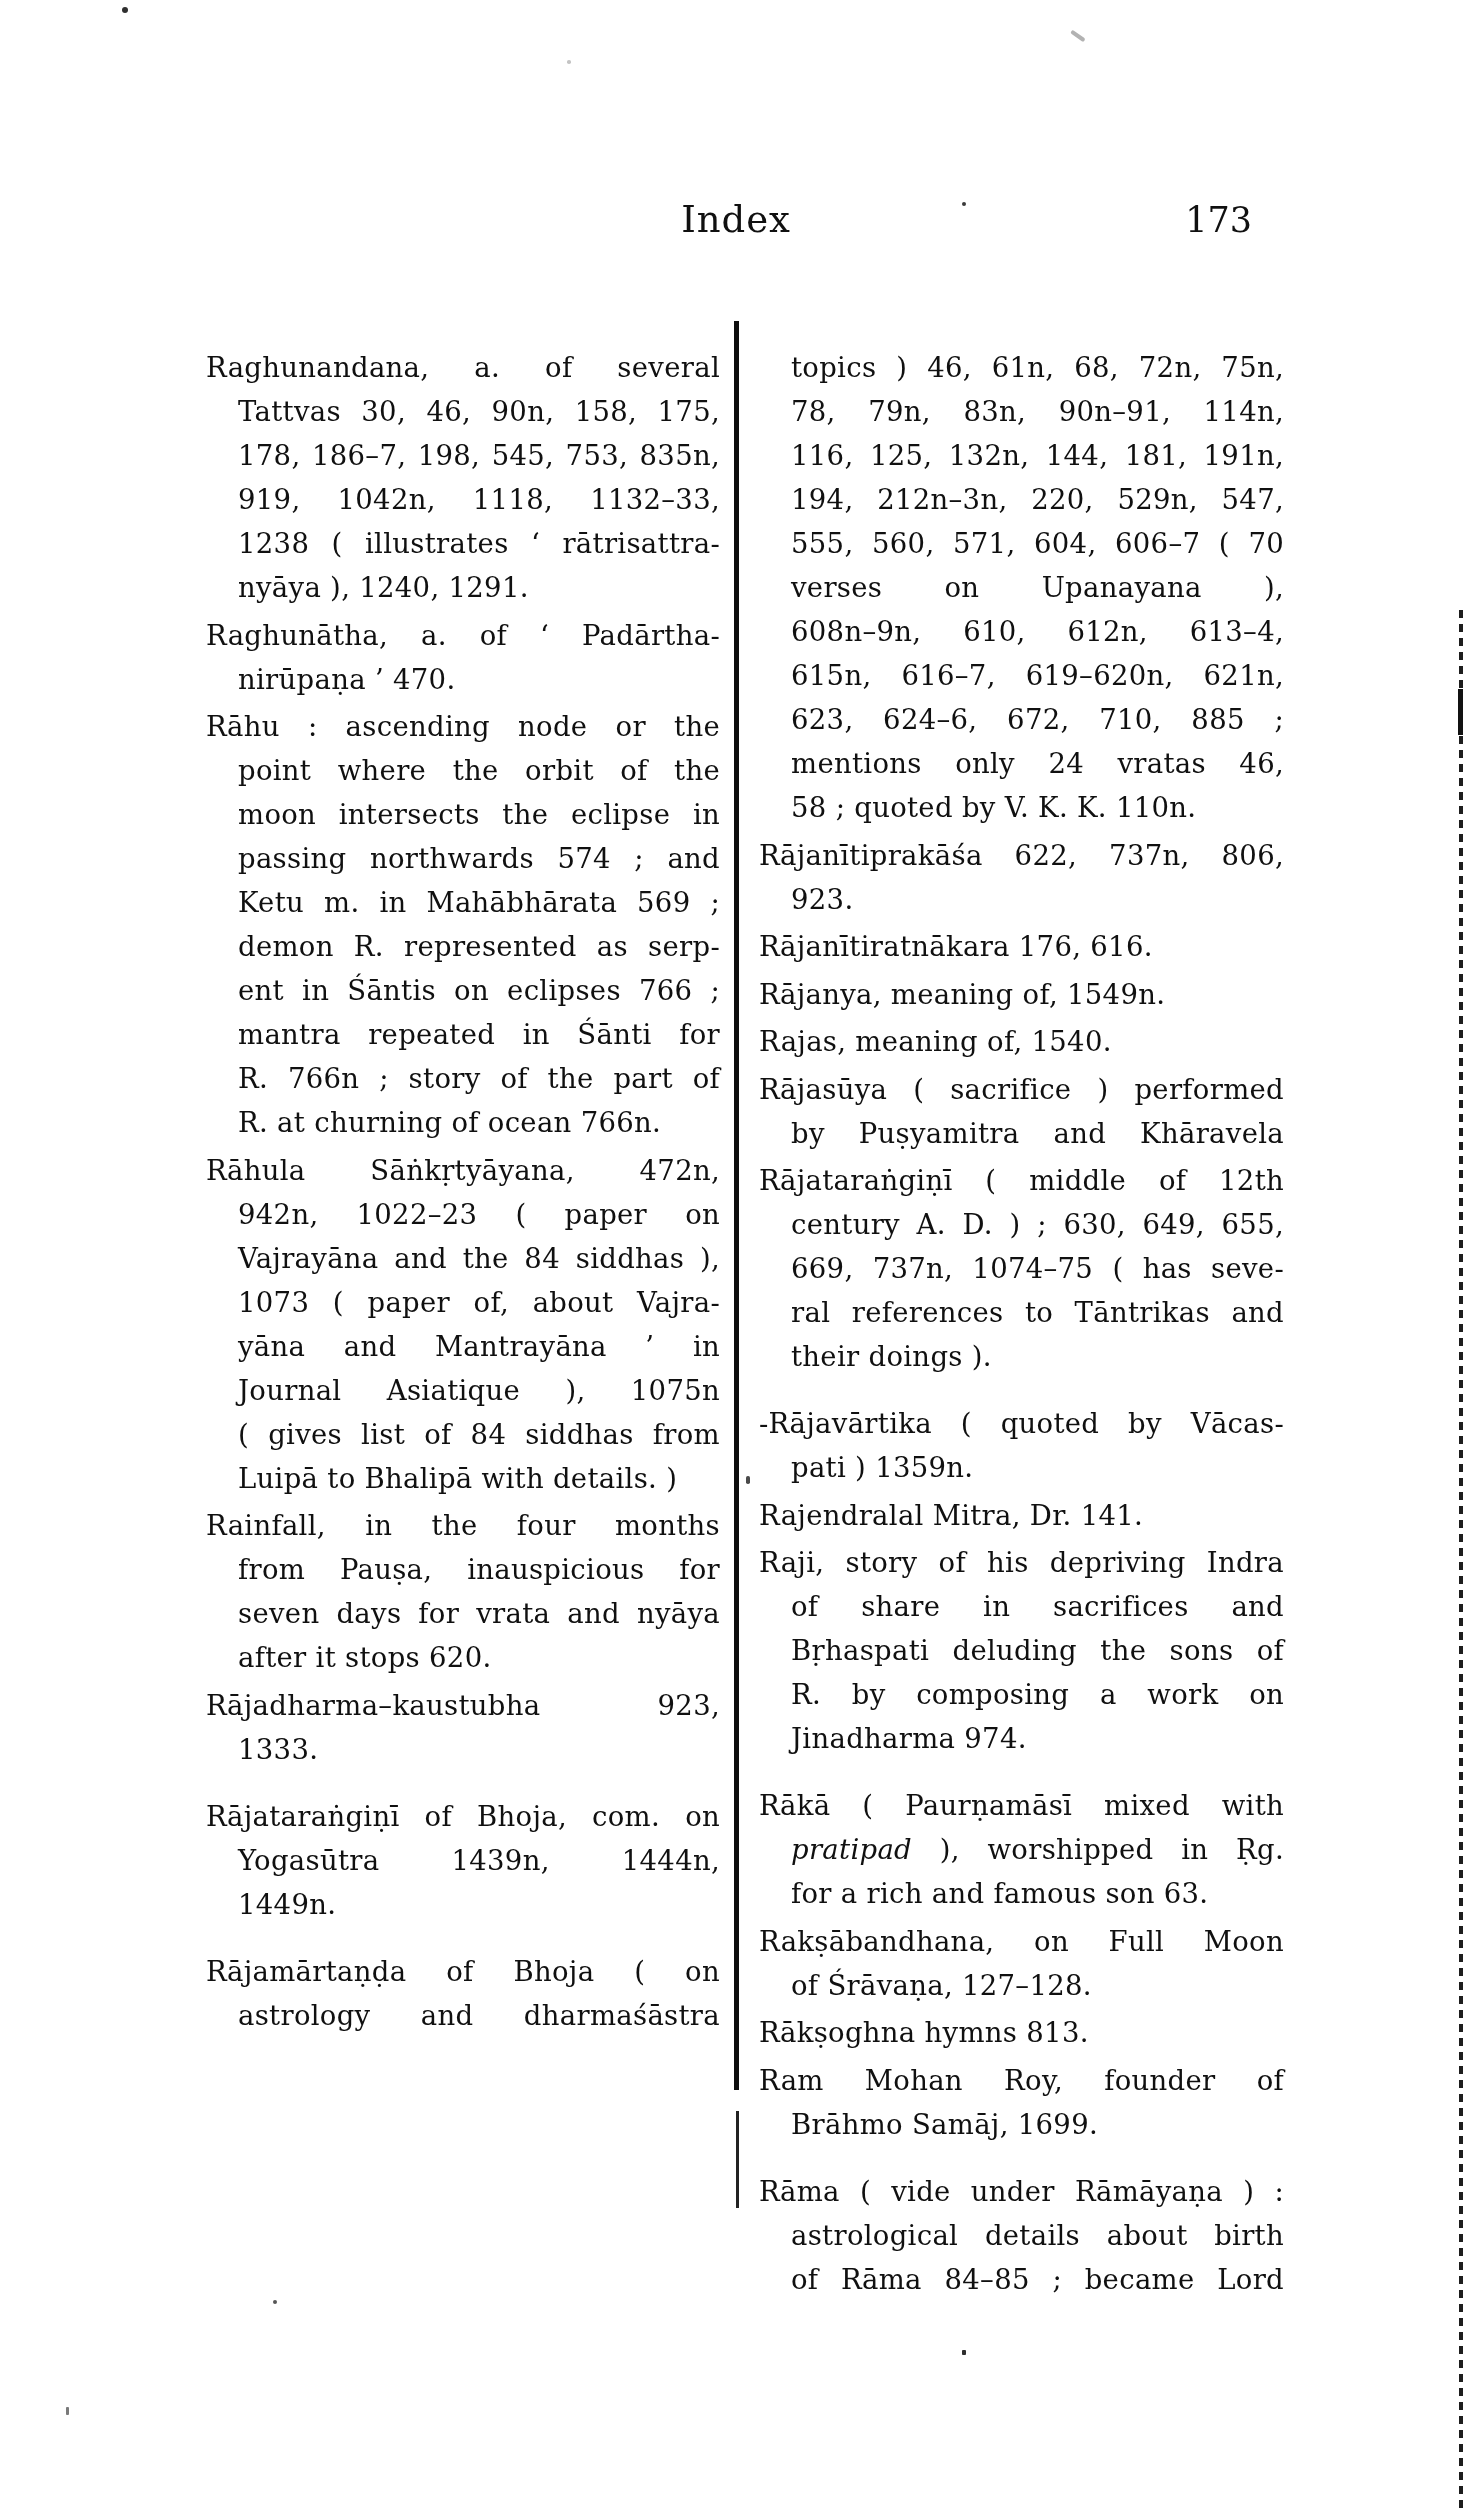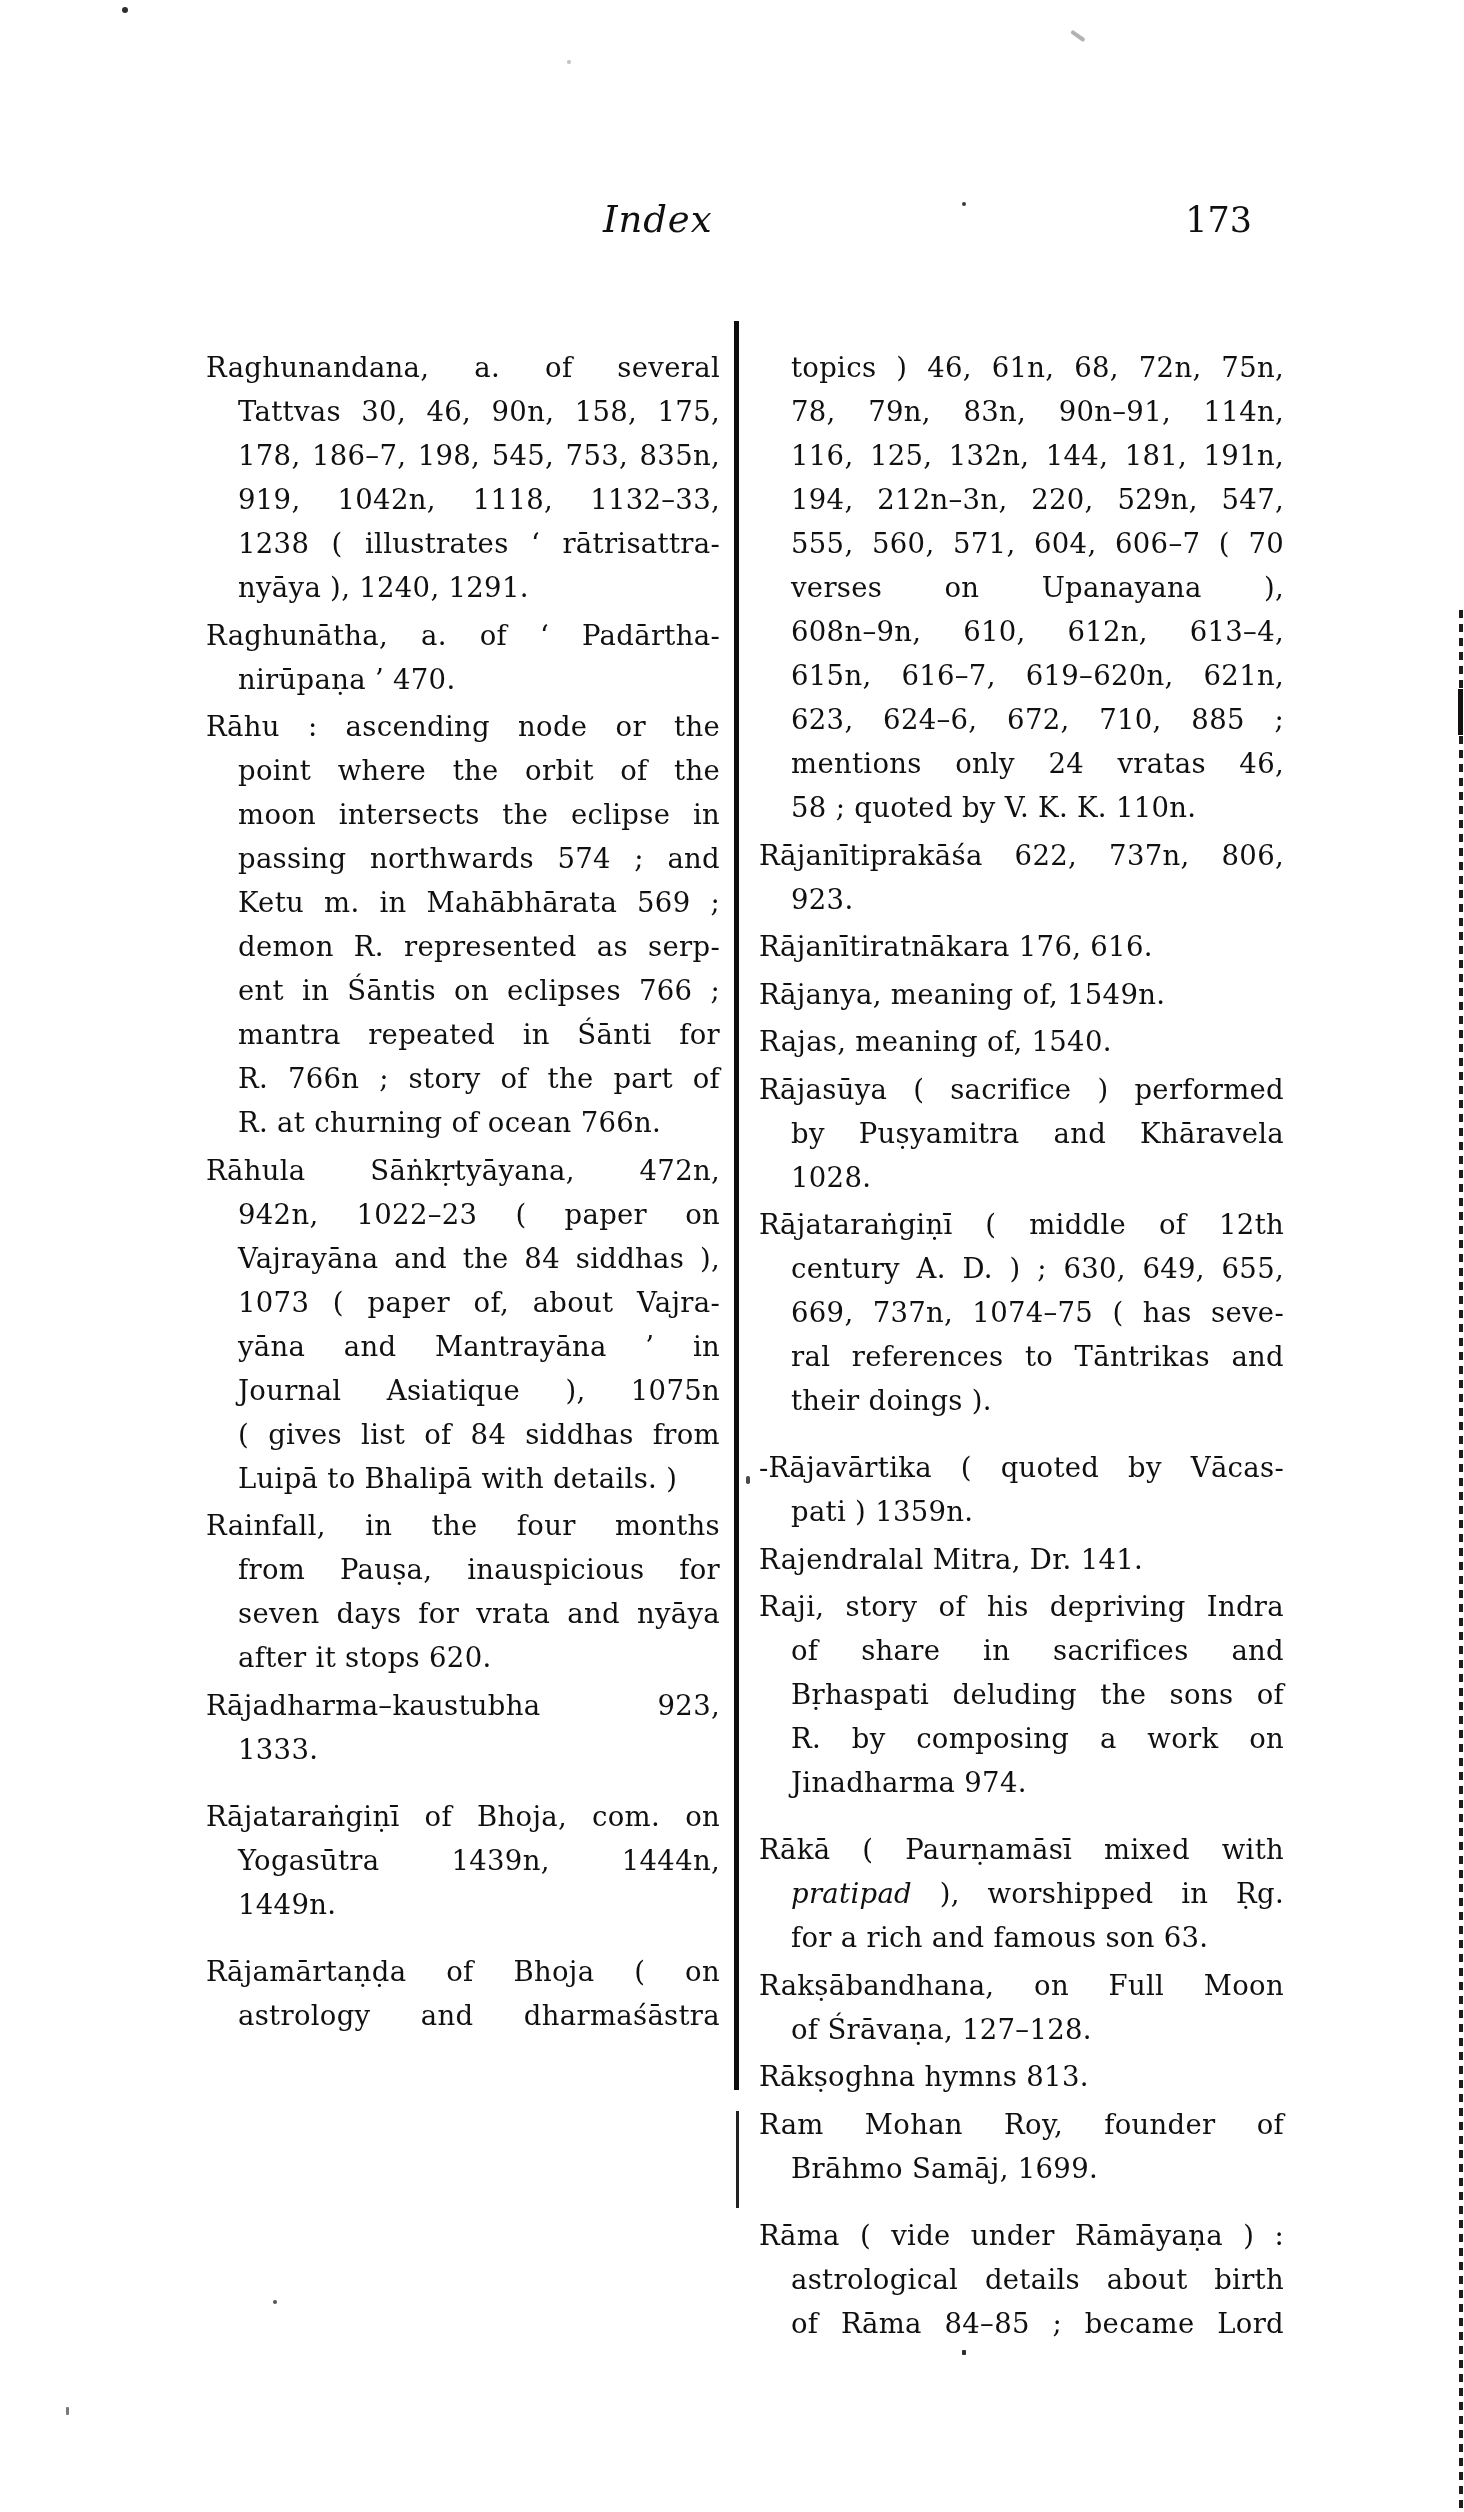--- a/index.html
+++ b/index.html
@@ -1,22 +1,22 @@
 <!DOCTYPE html>
 <html style="font-size:14px"><head>
 <meta charset="utf-8">
 <style>
   html,body{margin:0;padding:0;background:#e9e9e9;}
   .page{
     position:relative;width:1465px;height:2512px;background:#ffffff;
     font-family:"DejaVu Serif","Liberation Serif",serif;color:#101010;overflow:hidden;
   }
   .hdr-title{
-    position:absolute;top:198px;left:603px;width:266px;
-    font-size:37px;font-style:italic;letter-spacing:0.9px;
+    position:absolute;top:198px;left:603px;width:266px;text-align:center;
+    font-size:37px;letter-spacing:0.9px;
   }
   .hdr-num{
     position:absolute;top:200px;left:1114px;width:138px;text-align:right;font-size:35px;
   }
   .col{position:absolute;top:312px;margin-top:33px;}
   .col-left{left:206px;width:514px;}
   .col-right{left:759px;width:525px;}
   .entry{margin-bottom:3.5px;}
   .entry.gap{margin-bottom:23px;}
   .line{font-size:27.5px;line-height:44px;letter-spacing:0.3px;}
@@ -129,21 +129,20 @@
       </div>
       <div class="entry">
         <div class="line">Rājanya, meaning of, 1549n.</div>
       </div>
       <div class="entry">
         <div class="line">Rajas, meaning of, 1540.</div>
       </div>
       <div class="entry">
         <div class="line j">Rājasūya ( sacrifice ) performed</div>
         <div class="line j c">by Puṣyamitra and Khāravela</div>
-        <div class="line c">1028.</div>
       </div>
       <div class="entry gap">
         <div class="line j">Rājataraṅgiṇī ( middle of 12th</div>
         <div class="line j c">century A. D. ) ; 630, 649, 655,</div>
         <div class="line j c">669, 737n, 1074–75 ( has seve-</div>
         <div class="line j c">ral references to Tāntrikas and</div>
         <div class="line c">their doings ).</div>
       </div>
       <div class="entry">
         <div class="line j">-Rājavārtika ( quoted by Vācas-</div>

